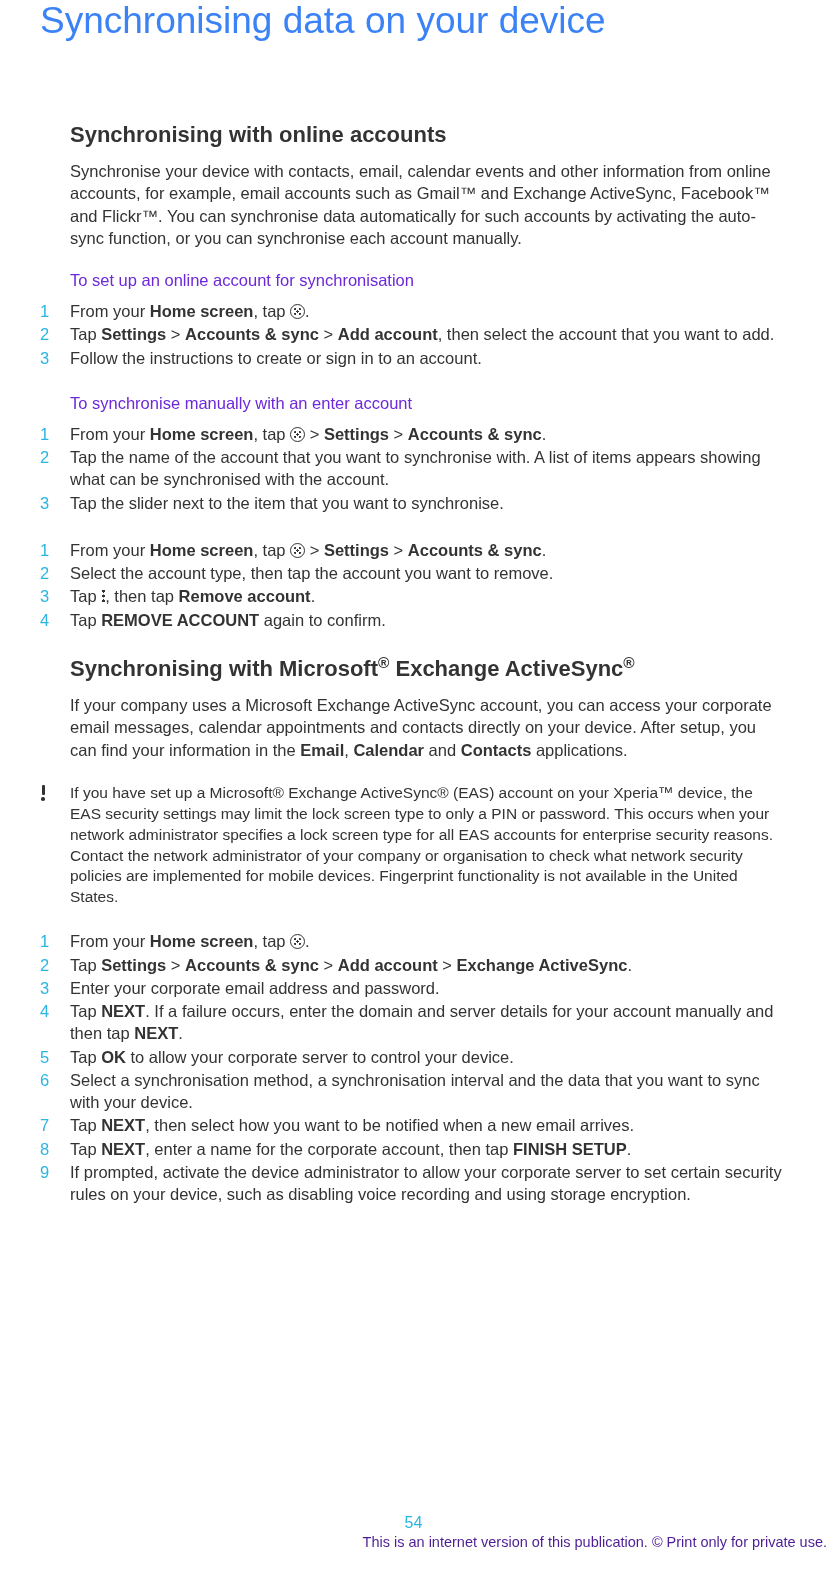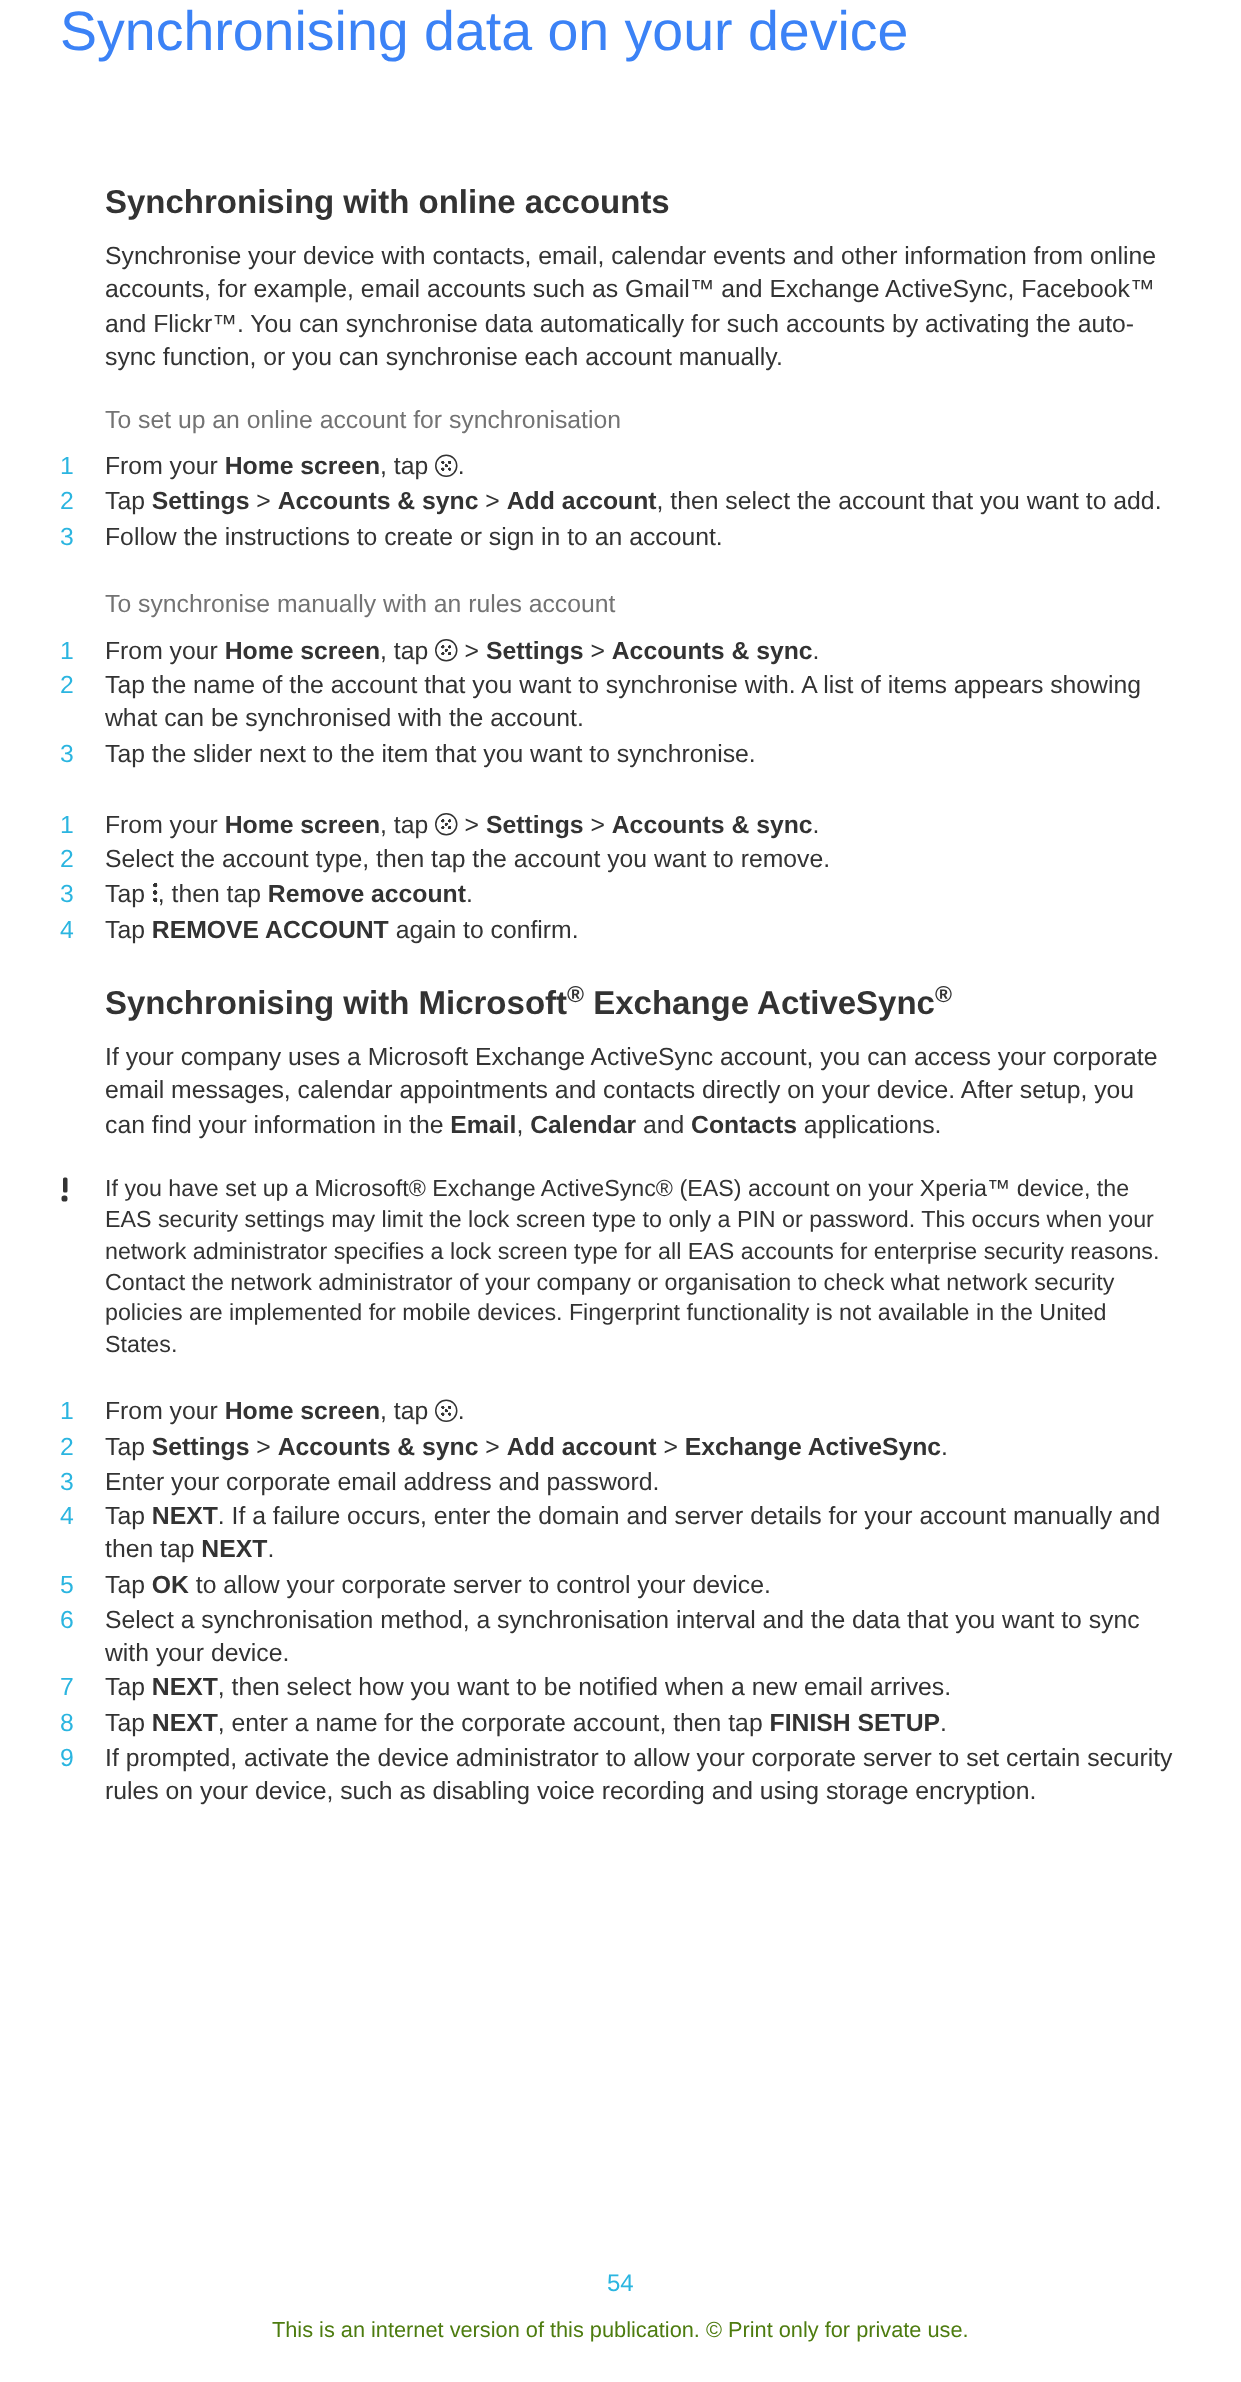--- a/index.html
+++ b/index.html
@@ -29,21 +29,21 @@
     color: #333;
     margin-bottom: 12px;
   }
   .section-para {
     font-size: 16.5px;
     line-height: 1.35;
     color: #333;
     margin-bottom: 22px;
   }
   .sub-heading {
-    color: #737373;
+    color: #6d28d9;
     font-size: 16.5px;
     font-weight: 400;
     margin-bottom: 10px;
   }
   .ol-block {
     margin-bottom: 25px;
   }
   .ol-row {
     display: flex;
     align-items: flex-start;
@@ -161,25 +161,25 @@
     position: absolute;
     bottom: 56px;
     left: 0;
     right: 0;
     text-align: center;
     color: #2bb5e0;
     font-size: 16px;
   }
   .footer-note {
     position: absolute;
-    bottom: 26px;
+    bottom: 38px;
     left: 0;
     right: 0;
-    text-align: center;
-    color: #4d7c0f;
+    text-align: right;
+    color: #4c1d95;
     font-size: 14.5px;
   }
   .section2 {
     margin-top: 24px;
   }
 </style>
 </head>
 <body>
 
 <h1 class="page-title">Synchronising data on your device</h1>
@@ -202,21 +202,21 @@
       <div class="ol-body">
         <span>Tap </span><b>Settings</b><span> &gt; </span><b>Accounts &amp; sync</b><span> &gt; </span><b>Add account</b><span>, then select the account that you want to add.</span>
       </div>
     </div>
     <div class="ol-row">
       <div class="ol-num">3</div>
       <div class="ol-body">Follow the instructions to create or sign in to an account.</div>
     </div>
   </div>
 
-  <div class="sub-heading">To synchronise manually with an rules account</div>
+  <div class="sub-heading">To synchronise manually with an enter account</div>
   <div class="ol-block">
     <div class="ol-row">
       <div class="ol-num">1</div>
       <div class="ol-body">
         <span>From your </span><b>Home screen</b><span>, tap </span><span class="icon-apps"></span><span> &gt; </span><b>Settings</b><span> &gt; </span><b>Accounts &amp; sync</b><span>.</span>
       </div>
     </div>
     <div class="ol-row">
       <div class="ol-num">2</div>
       <div class="ol-body">Tap the name of the account that you want to synchronise with. A list of items appears showing what can be synchronised with the account.</div>

